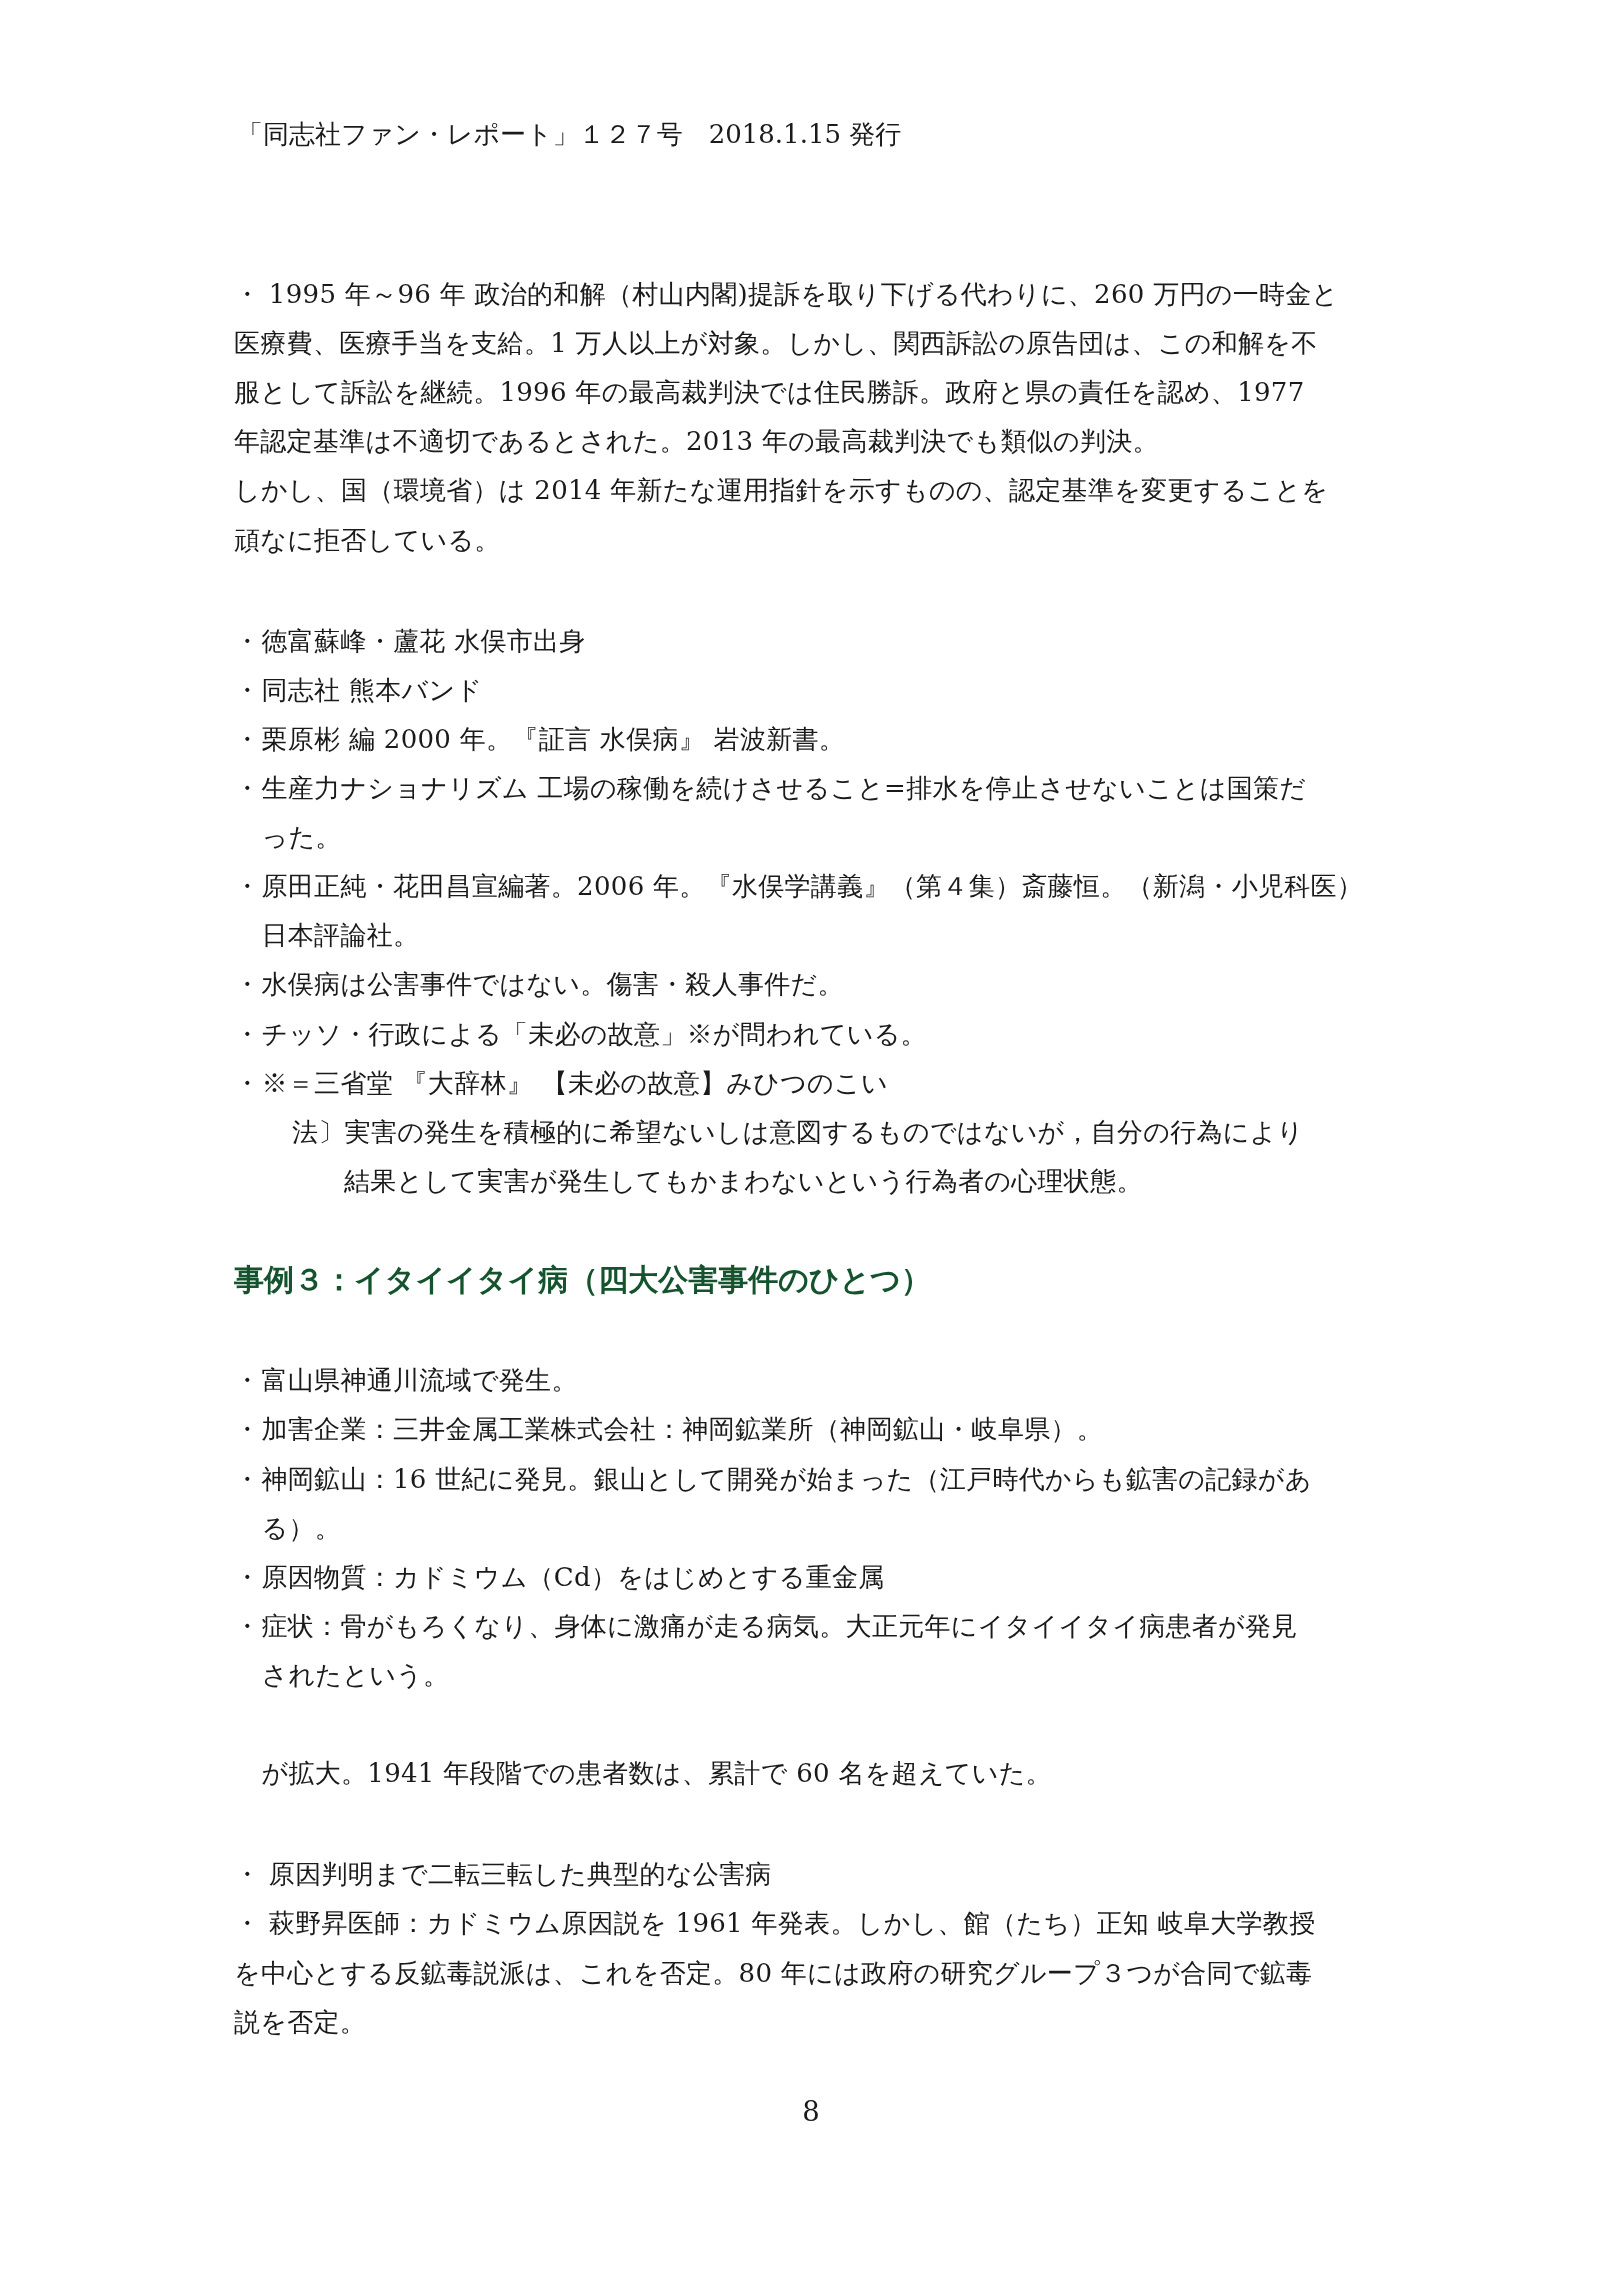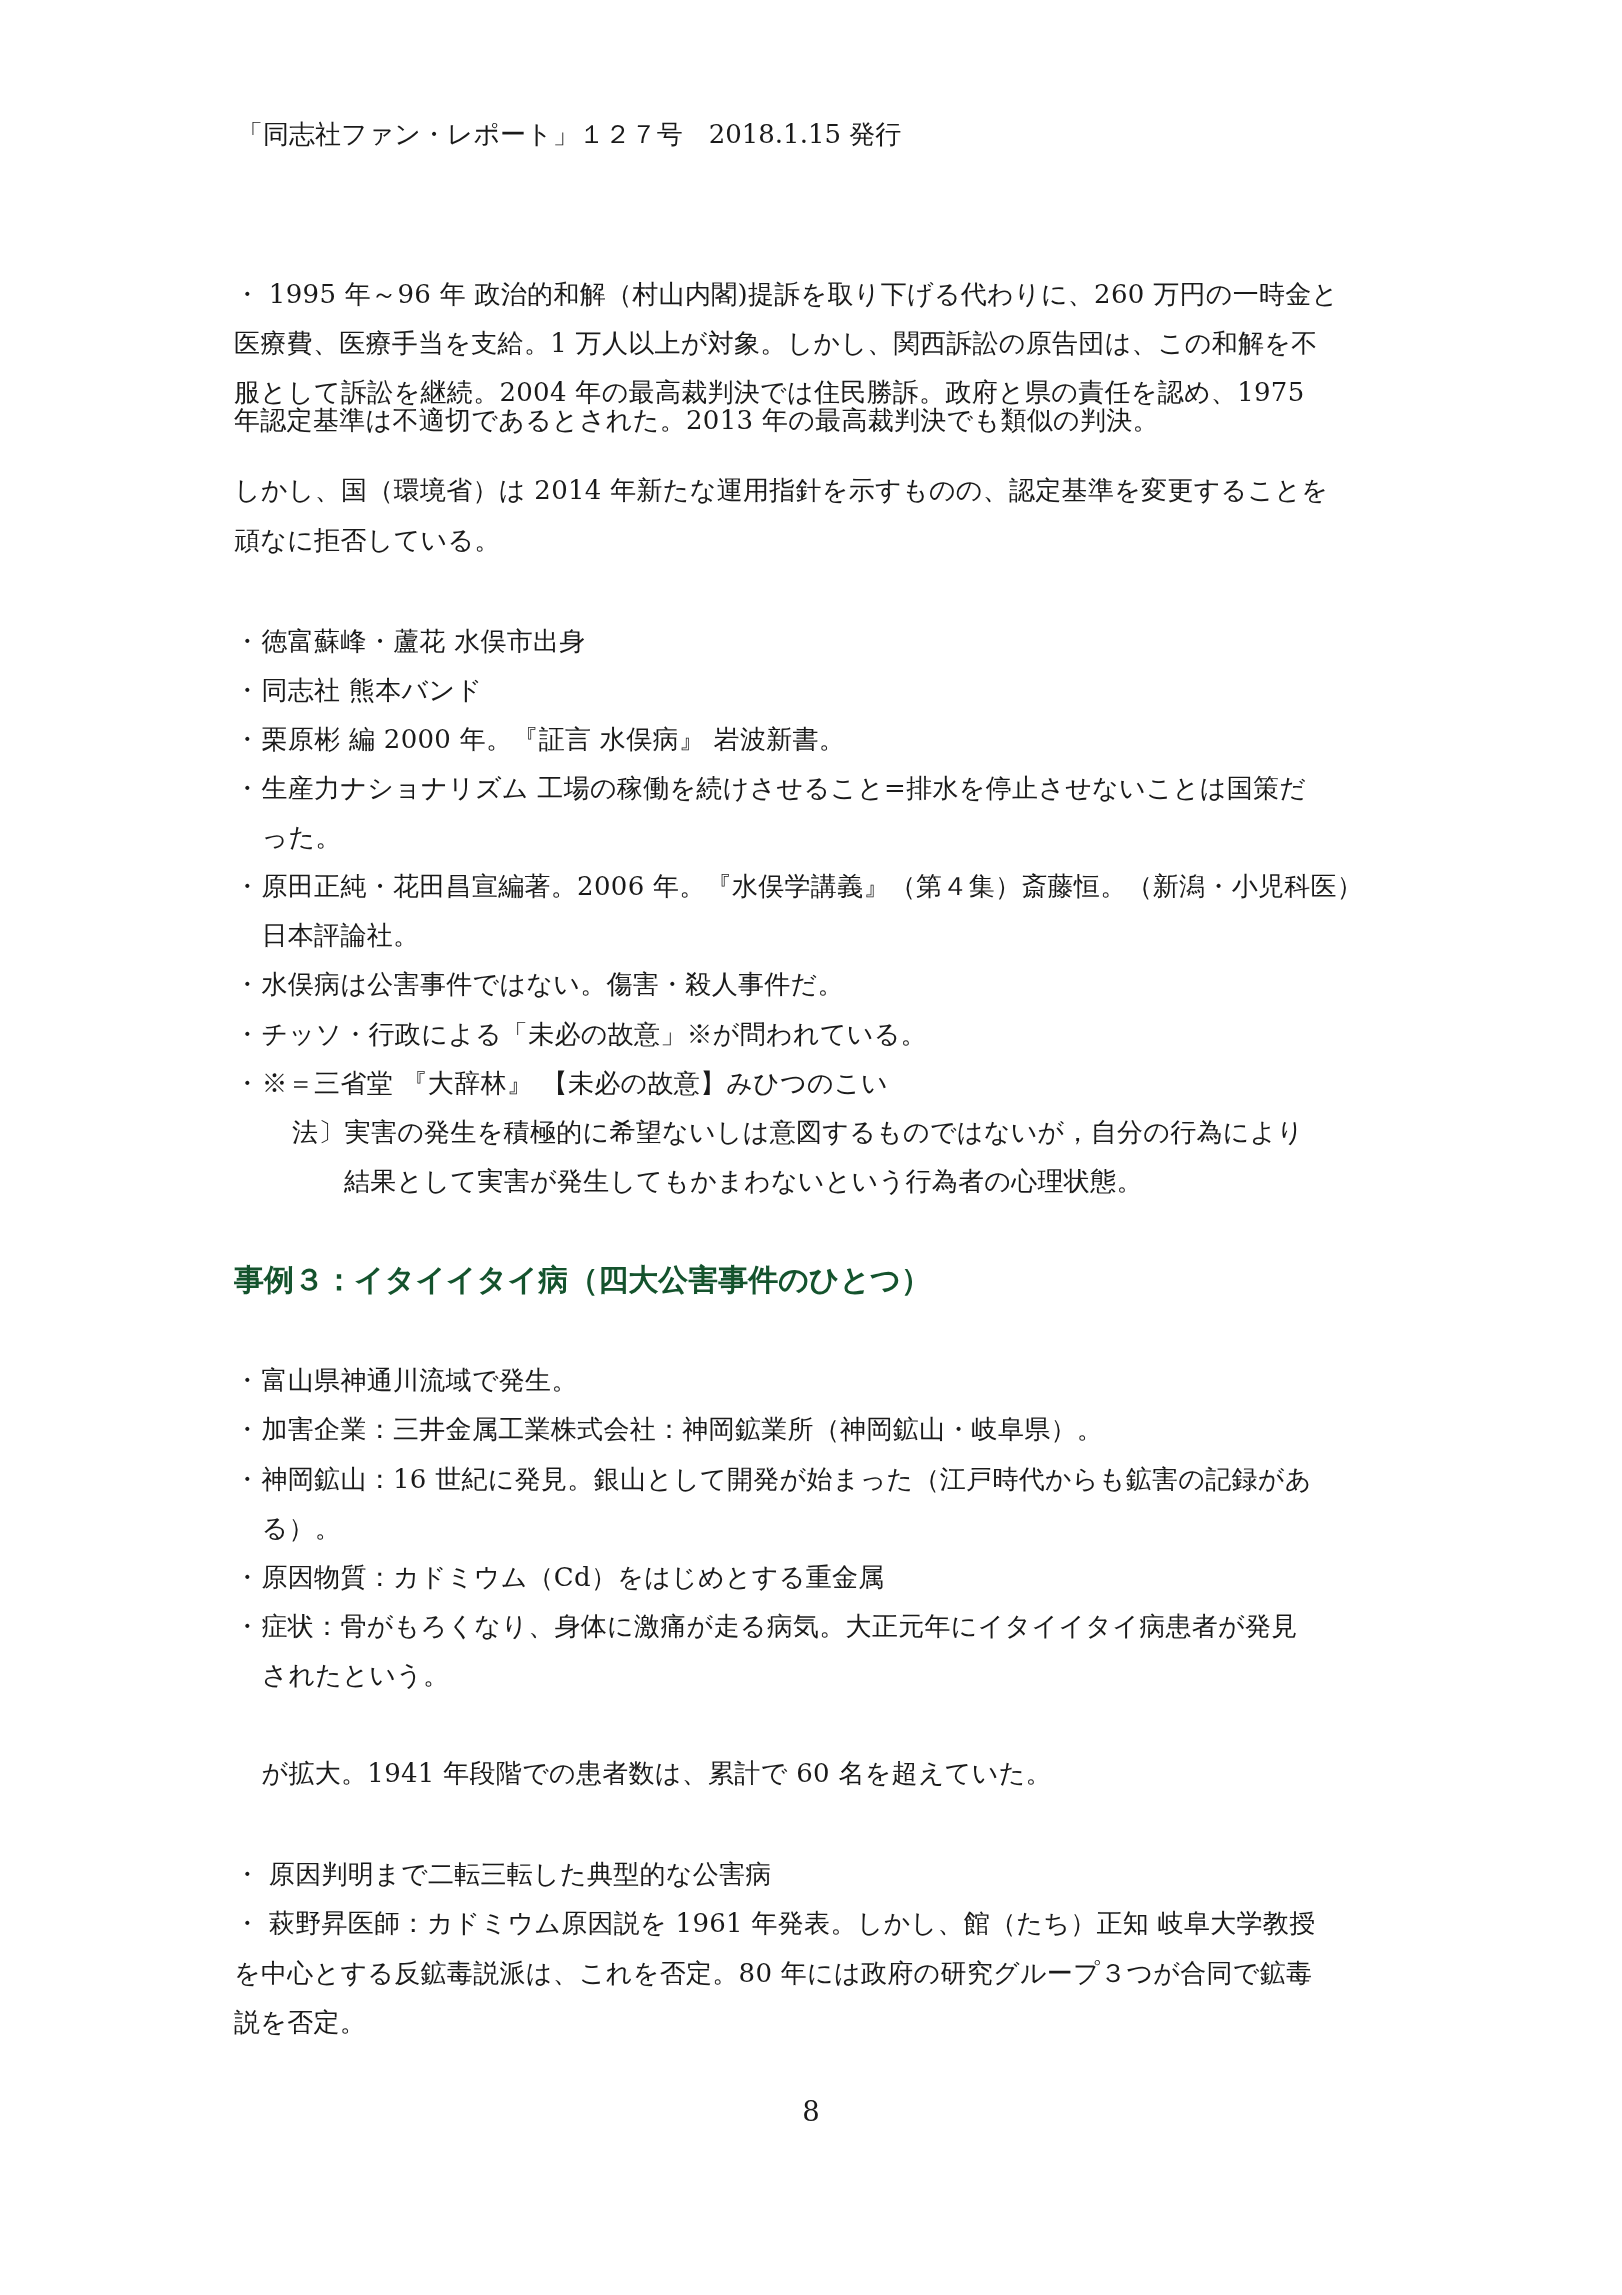--- a/index.html
+++ b/index.html
@@ -17,22 +17,22 @@
 </style>
 </head>
 <body>
 
 <div class="page">
 
   <div class="header">「同志社ファン・レポート」１２７号　2018.1.15 発行</div>
 
   <div class="line" style="top:276px">・ 1995 年～96 年  政治的和解（村山内閣)提訴を取り下げる代わりに、260 万円の一時金と</div>
   <div class="line" style="top:325px">医療費、医療手当を支給。1 万人以上が対象。しかし、関西訴訟の原告団は、この和解を不</div>
-  <div class="line" style="top:374px">服として訴訟を継続。2004 年の最高裁判決では住民勝訴。政府と県の責任を認め、1975</div>
-  <div class="line" style="top:402px">年認定基準は不適切であるとされた。2013 年の最高裁判決でも類似の判決。</div>
+  <div class="line" style="top:374px">服として訴訟を継続。1996 年の最高裁判決では住民勝訴。政府と県の責任を認め、1977</div>
+  <div class="line" style="top:423px">年認定基準は不適切であるとされた。2013 年の最高裁判決でも類似の判決。</div>
   <div class="line" style="top:472px">しかし、国（環境省）は 2014 年新たな運用指針を示すものの、認定基準を変更することを</div>
   <div class="line" style="top:522px">頑なに拒否している。</div>
 
   <div class="line" style="top:623px"><span class="bullet">・</span><span>徳富蘇峰・蘆花  水俣市出身</span></div>
   <div class="line" style="top:672px"><span class="bullet">・</span><span>同志社  熊本バンド</span></div>
   <div class="line" style="top:721px"><span class="bullet">・</span><span>栗原彬  編  2000 年。『証言  水俣病』  岩波新書。</span></div>
   <div class="line" style="top:770px"><span class="bullet">・</span><span>生産力ナショナリズム  工場の稼働を続けさせること=排水を停止させないことは国策だ</span></div>
   <div class="line" style="top:819px"><span class="bullet"></span><span>った。</span></div>
   <div class="line" style="top:868px"><span class="bullet">・</span><span>原田正純・花田昌宣編著。2006 年。『水俣学講義』（第４集）斎藤恒。（新潟・小児科医）</span></div>
   <div class="line" style="top:917px"><span class="bullet"></span><span>日本評論社。</span></div>

